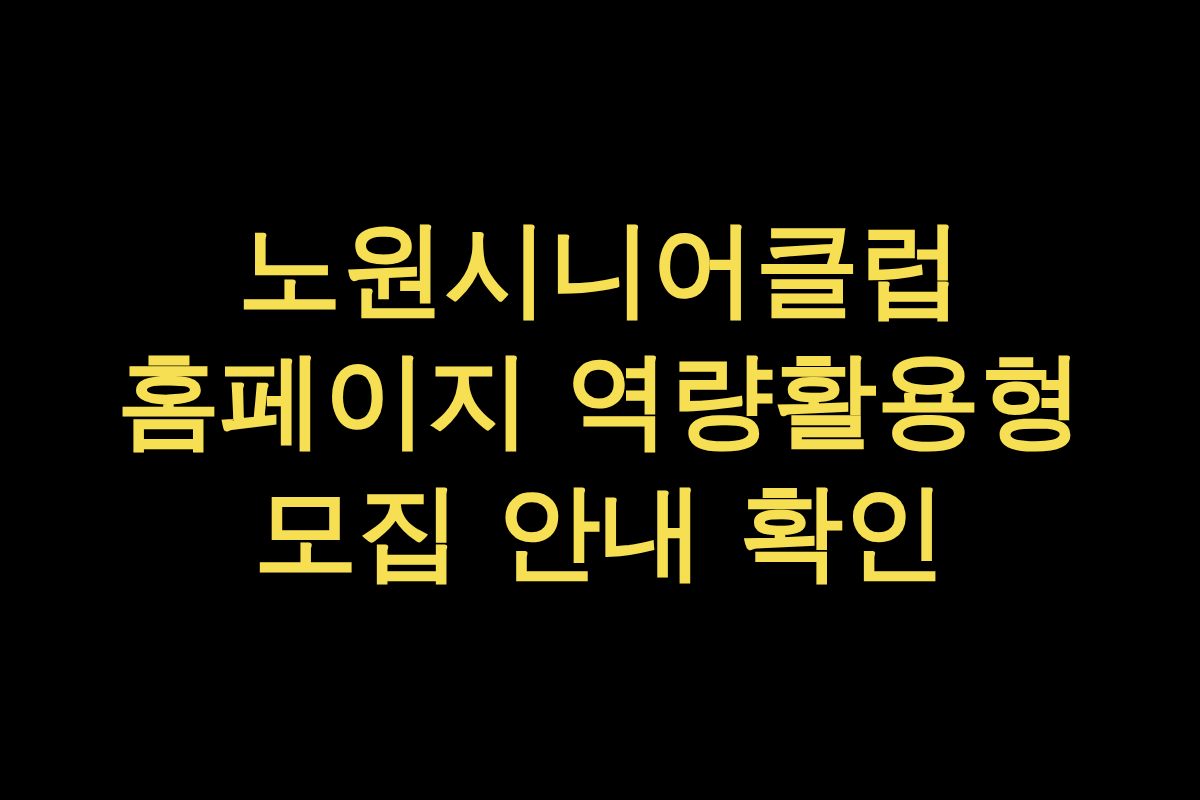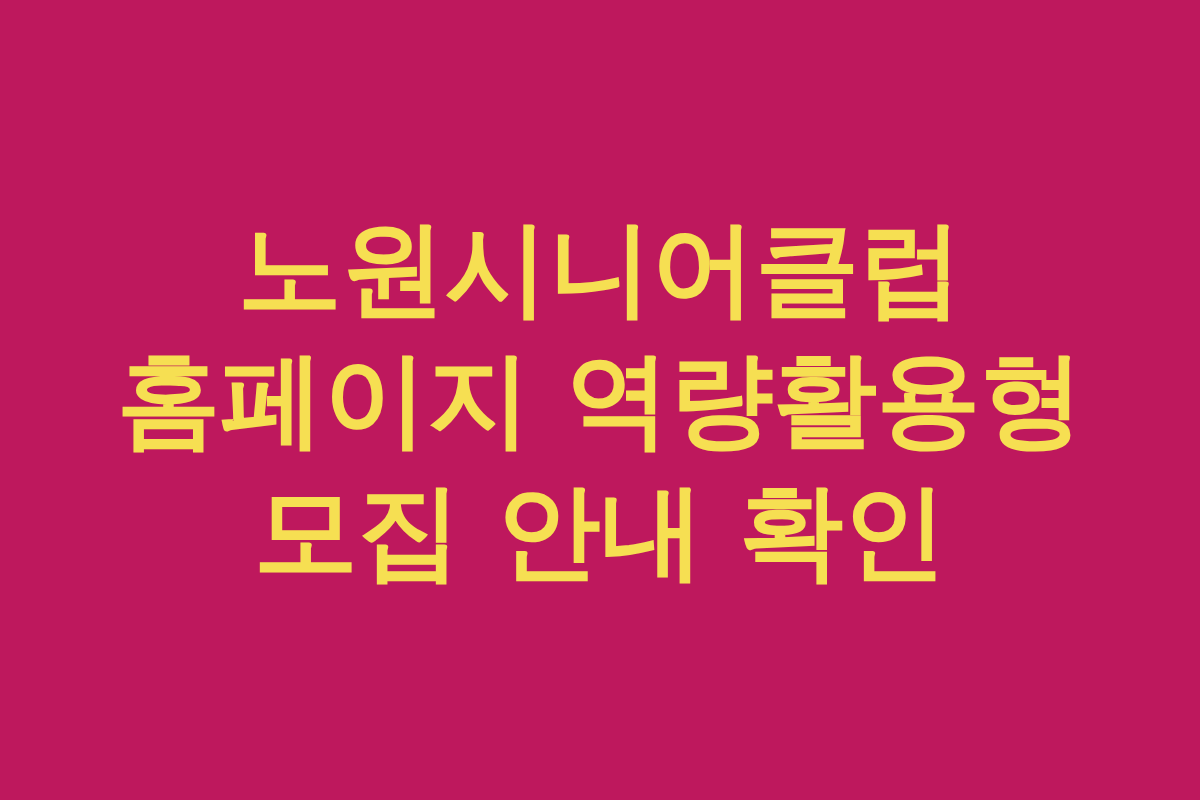--- a/index.html
+++ b/index.html
@@ -35,15 +35,15 @@
     letter-spacing: -0.5px;
     word-break: keep-all;
     overflow-wrap: break-word;
     white-space: normal;
     text-rendering: optimizeLegibility;
   }
 </style>
 </head>
 <body>
 
-<div id="card" style="background: #be185d;">
+<div id="card" style="background: #000000;">
   <h1 id="headline" style="color: rgb(246, 223, 82);">노원시니어클럽 홈페이지 역량활용형 모집 안내 확인</h1>
 </div>
 
 </body></html>

